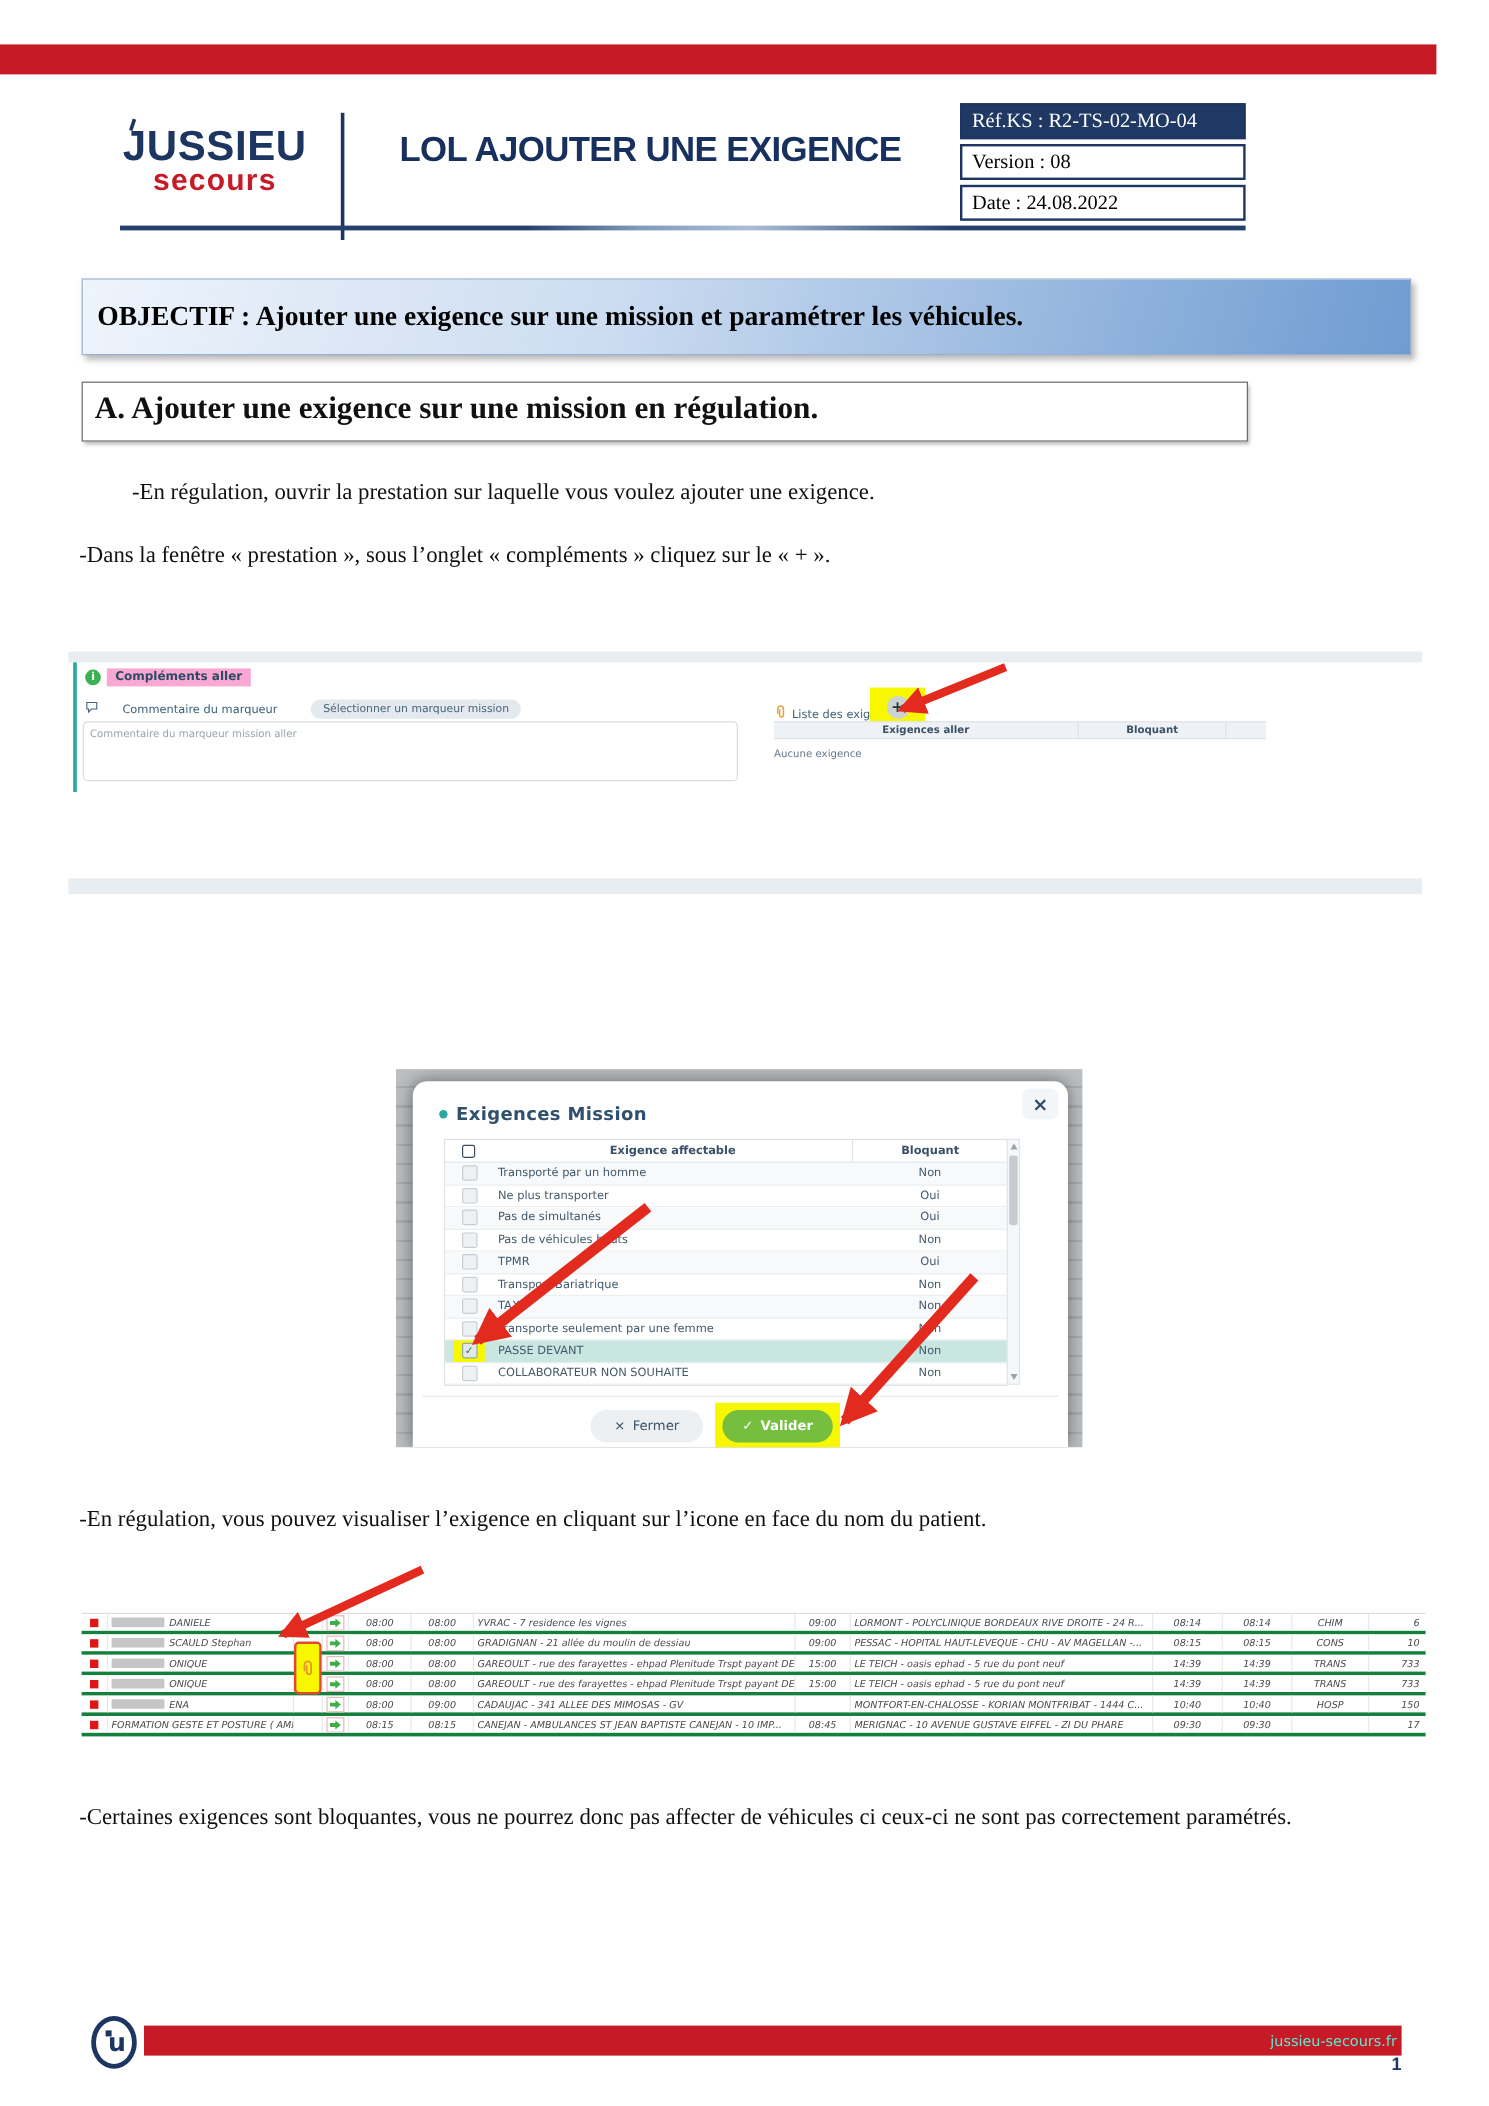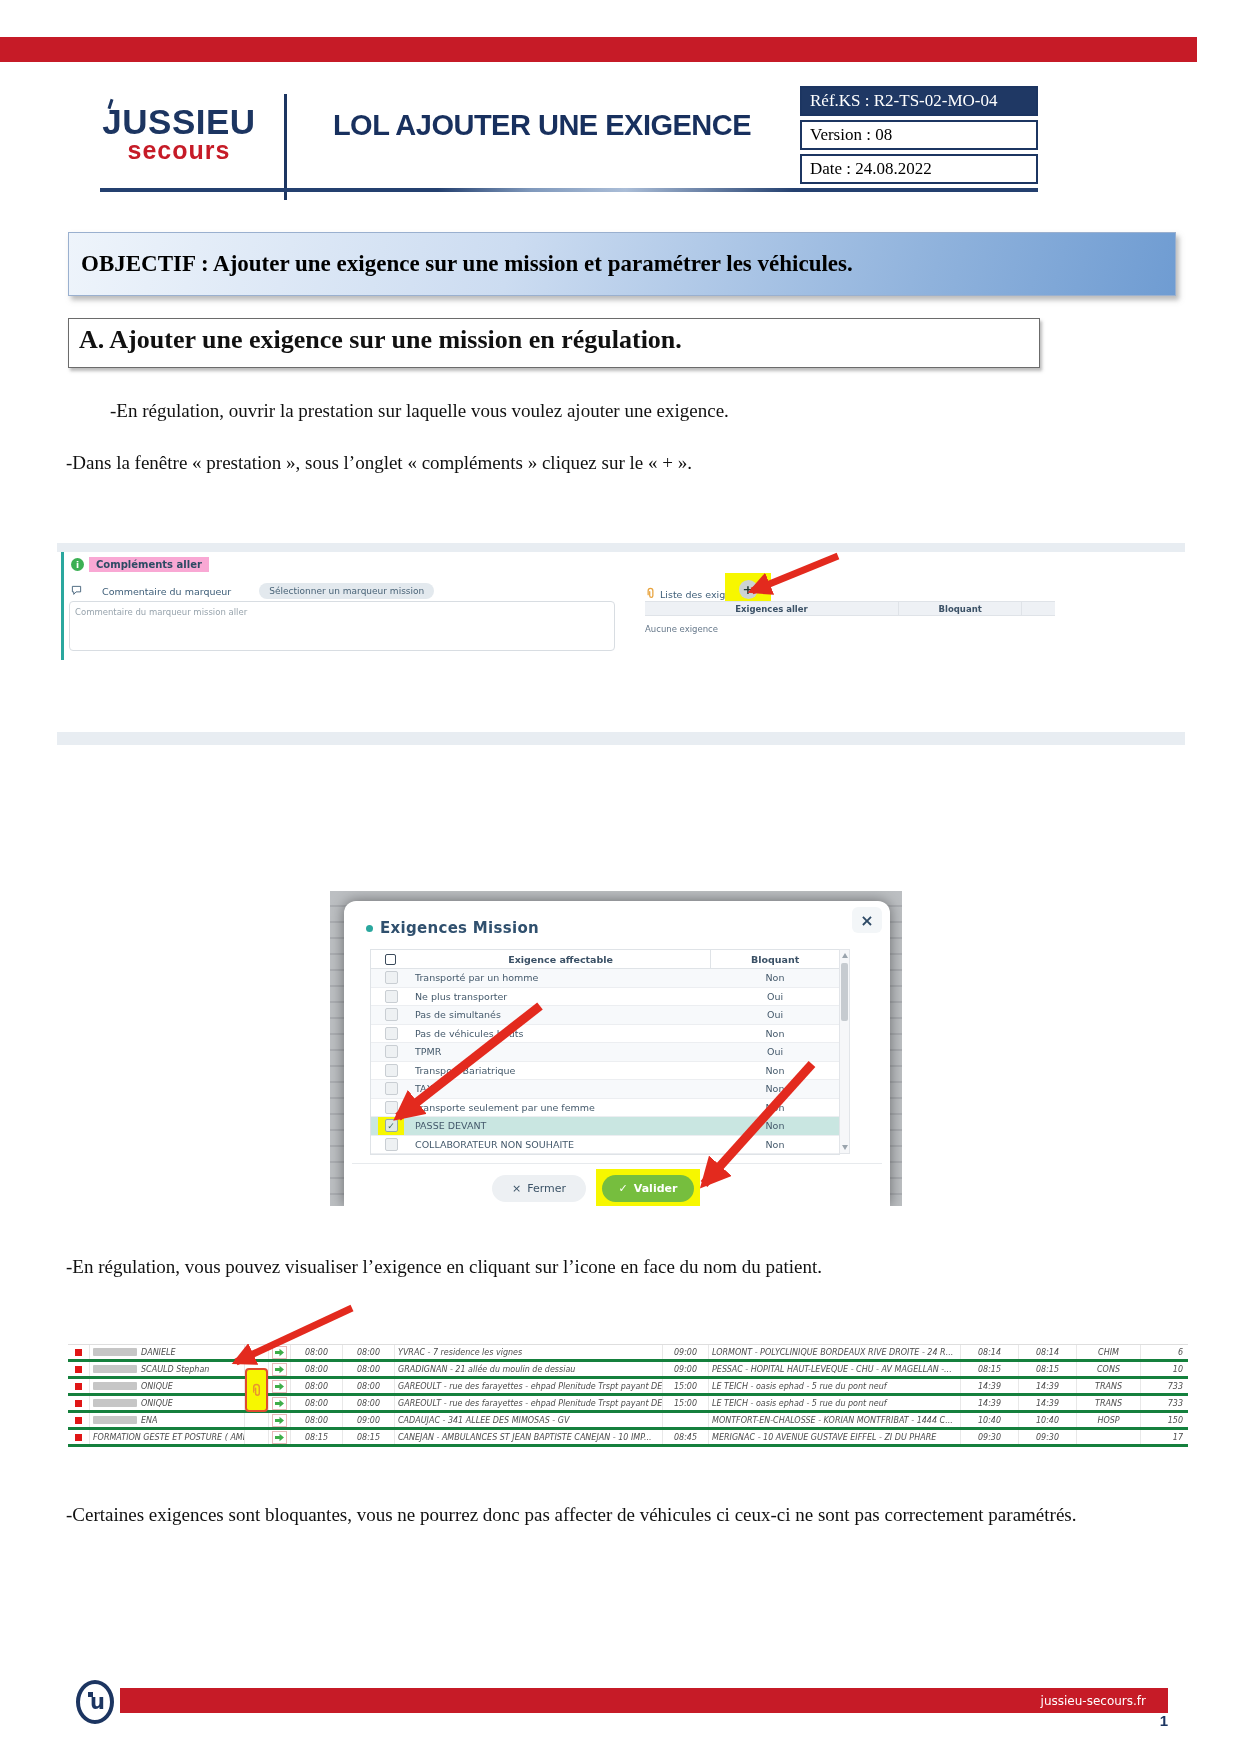--- a/index.html
+++ b/index.html
@@ -136,22 +136,22 @@
          border:2px solid #e04b2f;border-radius:4px;z-index:3;display:flex;align-items:center;
          justify-content:center;box-sizing:border-box;}
 
   
   .flogo{left:76px;top:1680px;width:38px;height:44px;border:4px solid #1c3561;border-radius:50%;
          background:#fff;box-sizing:border-box;}
   .flogo .u{position:absolute;left:10px;top:6px;font-family:"DejaVu Sans",sans-serif;font-weight:bold;
          font-size:21px;color:#1c3561;}
   .flogo .udot{position:absolute;left:8px;top:8px;width:5px;height:5px;background:#1c3561;}
   .fbar{left:120px;top:1688px;width:1048px;height:25px;background:#c61b27;display:flex;
-         align-items:center;justify-content:flex-end;padding-right:22px;box-sizing:border-box;
-         font-family:"DejaVu Sans",sans-serif;font-size:12px;color:#ffffff;}
+         align-items:center;justify-content:flex-end;padding-right:4px;box-sizing:border-box;
+         font-family:"DejaVu Sans",sans-serif;font-size:12px;color:#5eead4;}
   .pagenum{left:1120px;top:1712px;width:48px;text-align:right;font-family:"Liberation Sans",sans-serif;
          font-weight:bold;font-size:15px;color:#1c3561;}
 
   .arrows{position:absolute;left:0;top:0;width:1241px;height:1755px;z-index:40;pointer-events:none;}
 </style>
 </head>
 <body>
 
 <div class="page">
 

